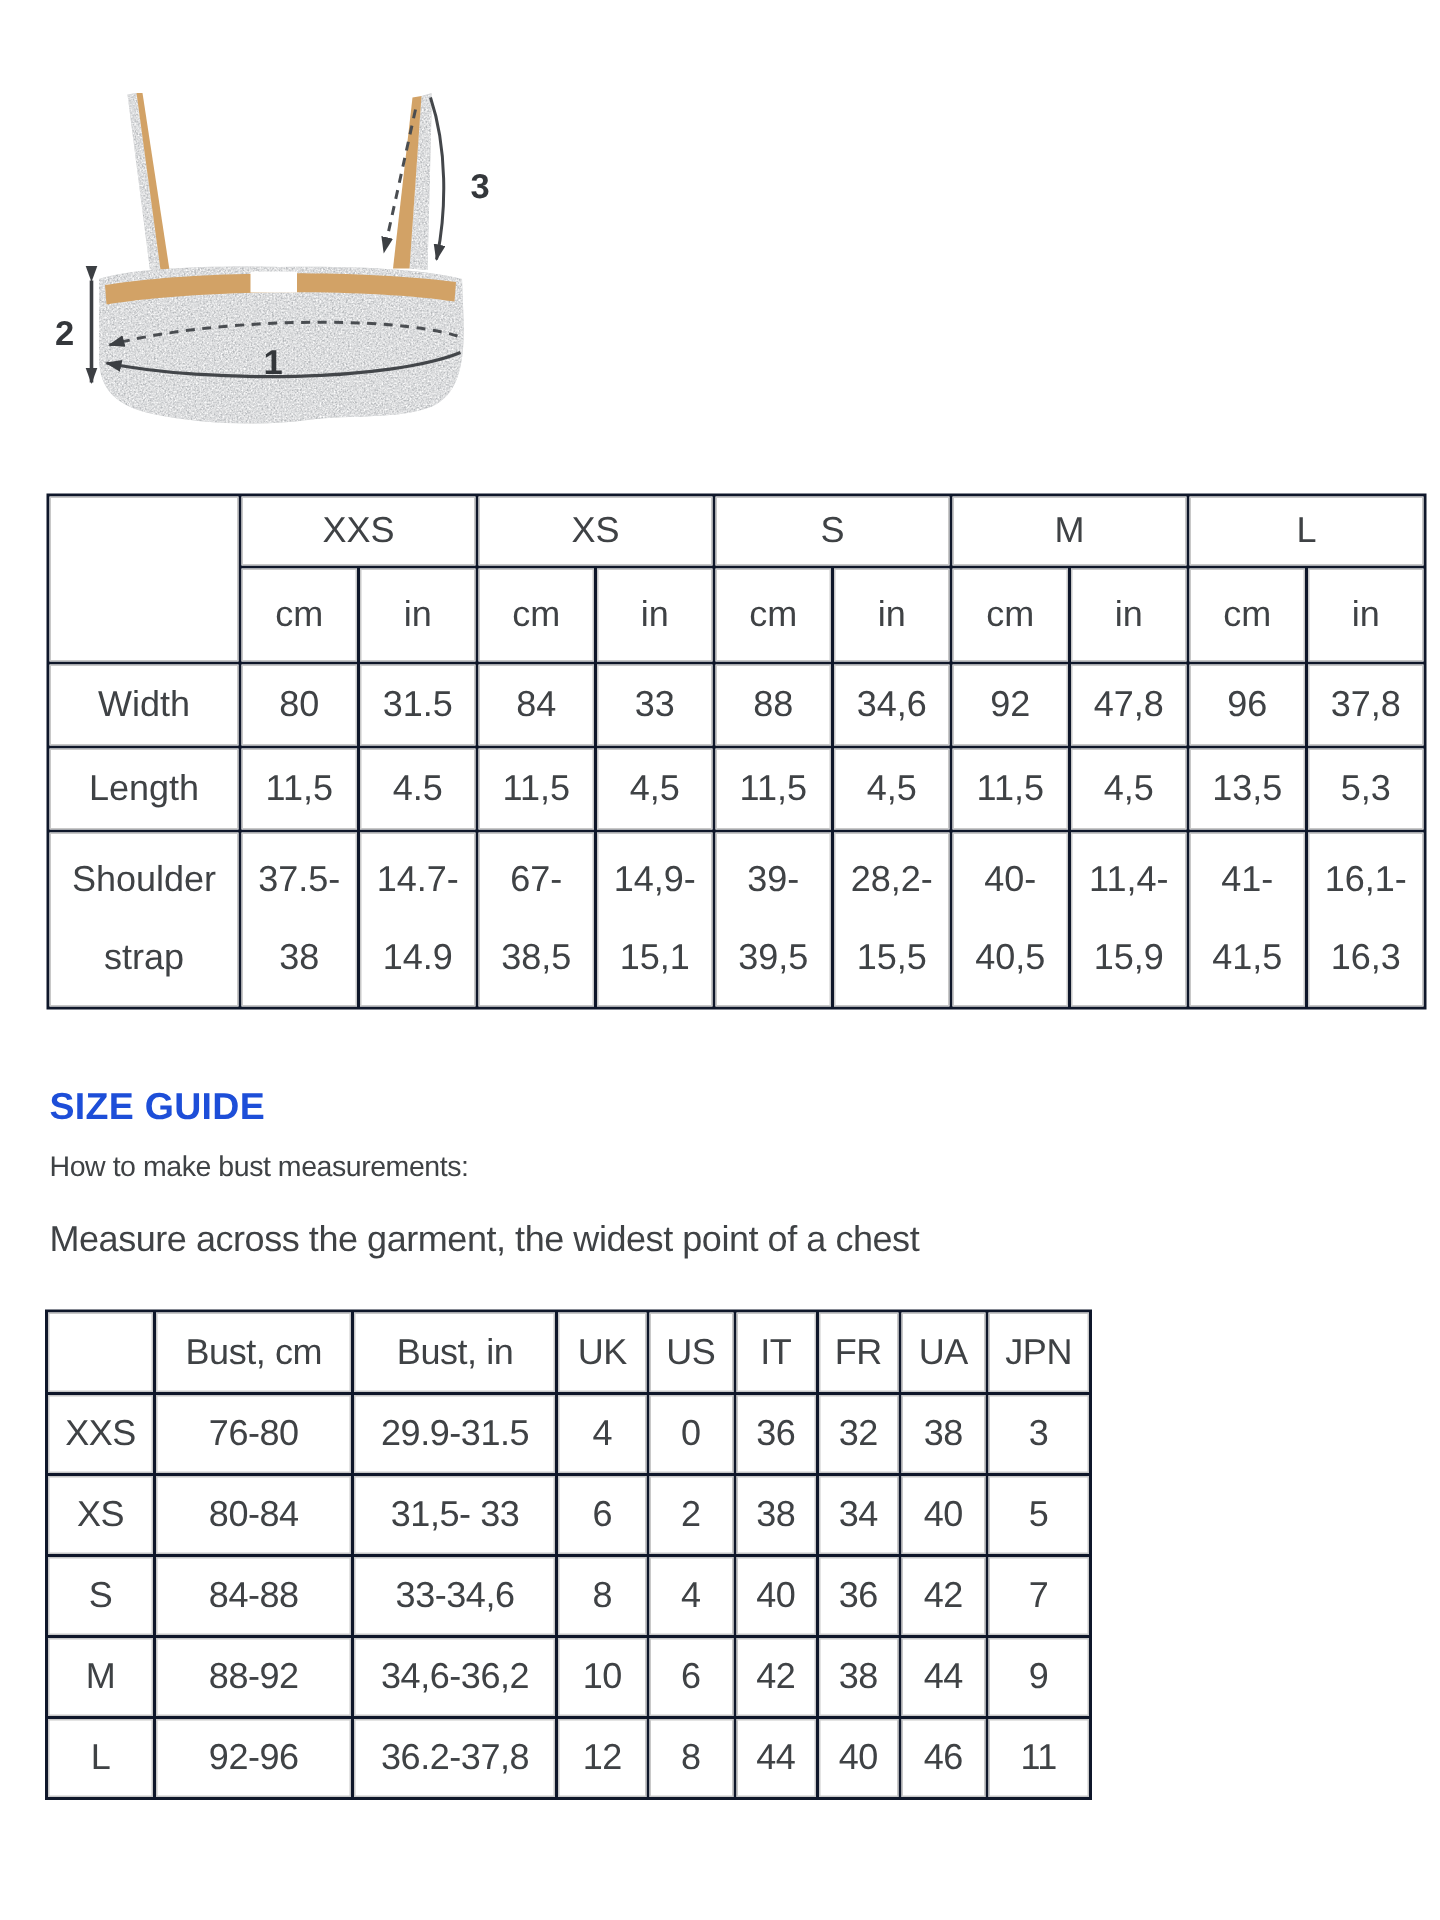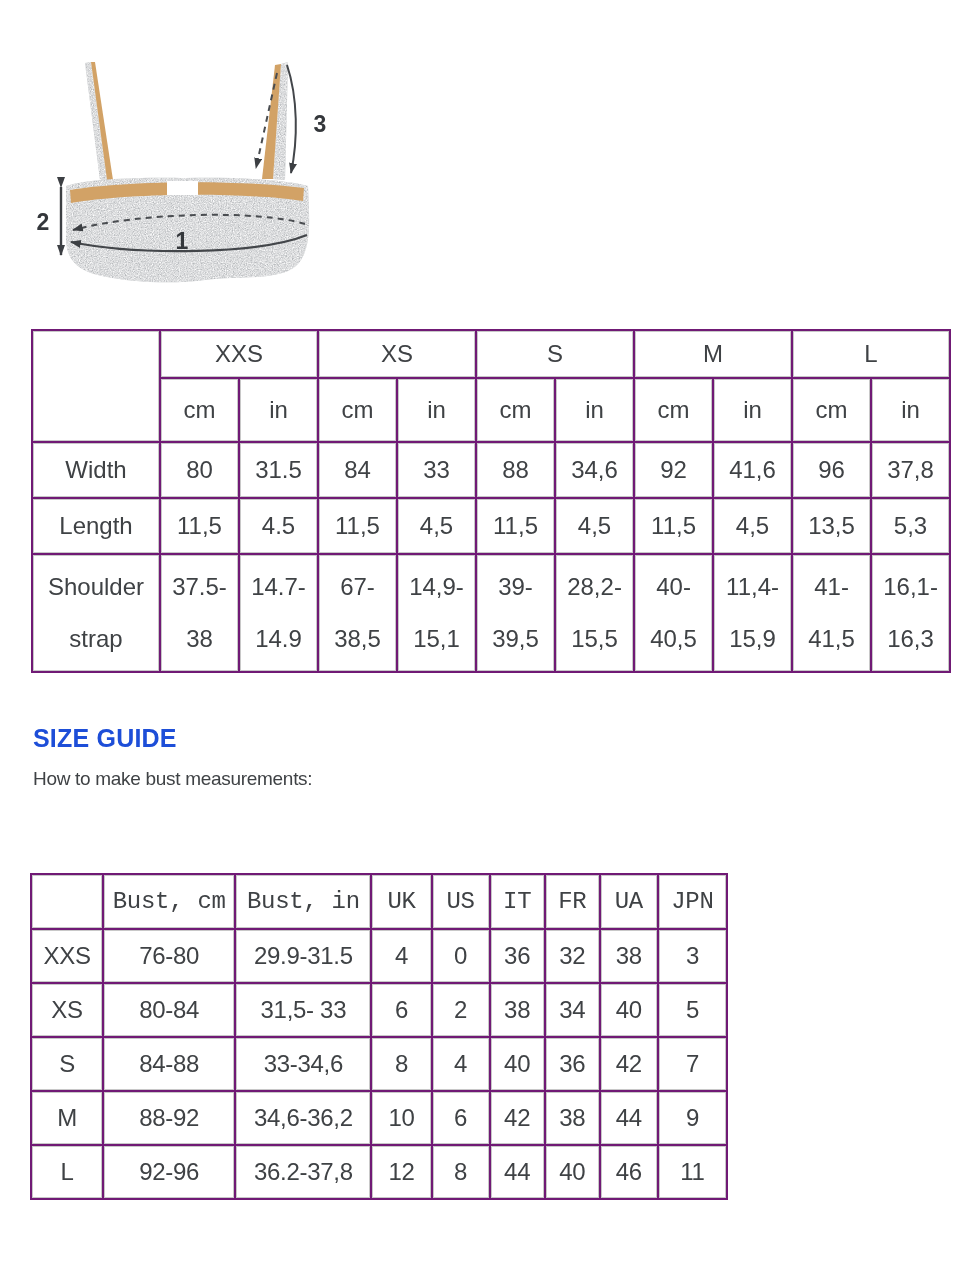--- a/index.html
+++ b/index.html
@@ -4,21 +4,21 @@
 <style>
   * { box-sizing: border-box; }
   html,body { margin:0; padding:0; background:#fff; }
   body { width:960px; height:1280px; font-family:"Liberation Sans", sans-serif; color:#3f4245; }
   .page { position:relative; width:960px; height:1280px; background:#fff; overflow:hidden; }
 
   
   .diagram { position:absolute; left:30px; top:40px; width:312px; height:256px; }
 
   
-  table { border-collapse:separate; border-spacing:2px; table-layout:fixed; background:#701a75; }
+  table { border-collapse:separate; border-spacing:2px; table-layout:fixed; background:#0f172a; }
   th, td { border:1px solid #c8c8c8; background:#fff; text-align:center; vertical-align:middle;
            font-weight:400; font-size:24px; color:#3f4245; padding:0; overflow:hidden; }
   .ln { display:block; line-height:52px; }
 
   
   .t1 { position:absolute; left:31px; top:329px; width:918px; }
   .t1 col.c-label { width:126px; }
   .t1 col.c-val   { width:77px; }
   .t1 tr.r-size   { height:46px; }
   .t1 tr.r-units  { height:62px; }
@@ -27,21 +27,21 @@
 
   
   .sg-heading { position:absolute; left:33px; top:724px; margin:0; font-size:25px; font-weight:600;
                 color:#1d4ed8; letter-spacing:0.2px; }
   .sg-line1 { position:absolute; left:33px; top:768px; margin:0; font-size:19px; letter-spacing:-0.3px; }
   .sg-line2 { position:absolute; left:33px; top:813px; margin:0; font-size:24px; letter-spacing:-0.3px; }
 
   
   .t2 { position:absolute; left:30px; top:873px; width:698px; letter-spacing:-0.3px; }
   .t2 tr { height:52px; }
-  .t2 thead tr { height:53px;font-family:Liberation Mono, monospace; }
+  .t2 thead tr { height:53px; }
   .t2 col.c0 { width:70px; }
   .t2 col.c1 { width:130px; }
   .t2 col.c2 { width:134px; }
   .t2 col.c3 { width:58px; }
   .t2 col.c4 { width:56px; }
   .t2 col.c5 { width:53px; }
   .t2 col.c6 { width:53px; }
   .t2 col.c7 { width:56px; }
   .t2 col.c8 { width:67px; }
 </style>
@@ -150,21 +150,21 @@
         <td>
             <span class="ln">88</span>
           </td>
         <td>
             <span class="ln">34,6</span>
           </td>
         <td>
             <span class="ln">92</span>
           </td>
         <td>
-            <span class="ln">41,6</span>
+            <span class="ln">47,8</span>
           </td>
         <td>
             <span class="ln">96</span>
           </td>
         <td>
             <span class="ln">37,8</span>
           </td>
       </tr>
       <tr class="r-data">
         <th>
@@ -245,20 +245,21 @@
         <td>
             <span class="ln">16,1-</span>
             <span class="ln">16,3</span>
           </td>
       </tr>
     </tbody>
   </table>
 
   <h2 class="sg-heading">SIZE GUIDE</h2>
   <p class="sg-line1">How to make bust measurements:</p>
+  <p class="sg-line2">Measure across the garment, the widest point of a chest</p>
 
   <table class="t2">
     <colgroup>
       <col class="c0">
         <col class="c1">
         <col class="c2">
         <col class="c3">
         <col class="c4">
       <col class="c5">
         <col class="c6">

